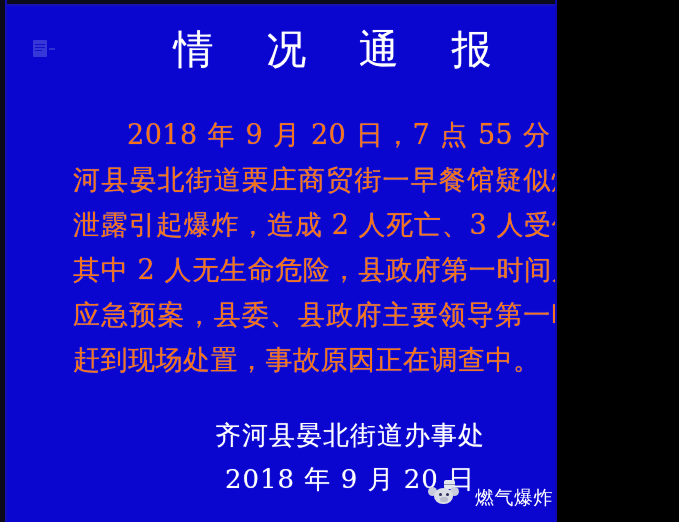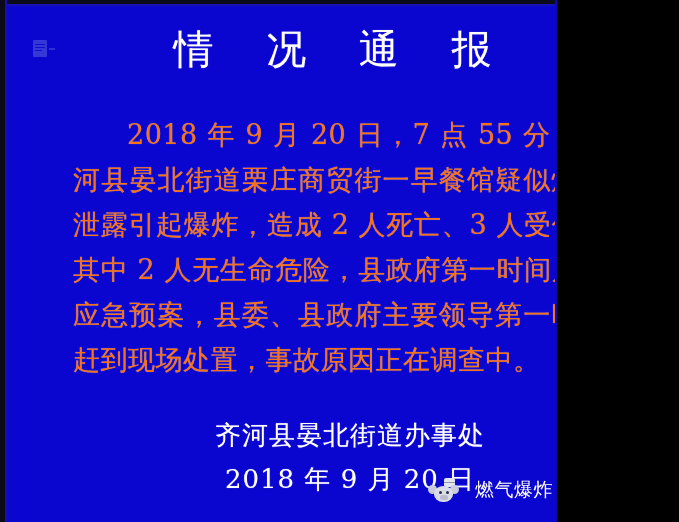--- a/index.html
+++ b/index.html
@@ -160,21 +160,21 @@
     white-space: nowrap;
   }
 
   
   .wechat-badge {
     position: absolute;
     right: 4px;
     bottom: 14px;
     height: 30px;
     display: flex;
-    align-items: flex-start;
+    align-items: flex-end;
     gap: 14px;
     z-index: 7;
   }
   .wechat-avatar {
     position: relative;
     width: 34px;
     height: 28px;
     flex: 0 0 auto;
   }
   .wechat-avatar .head {

